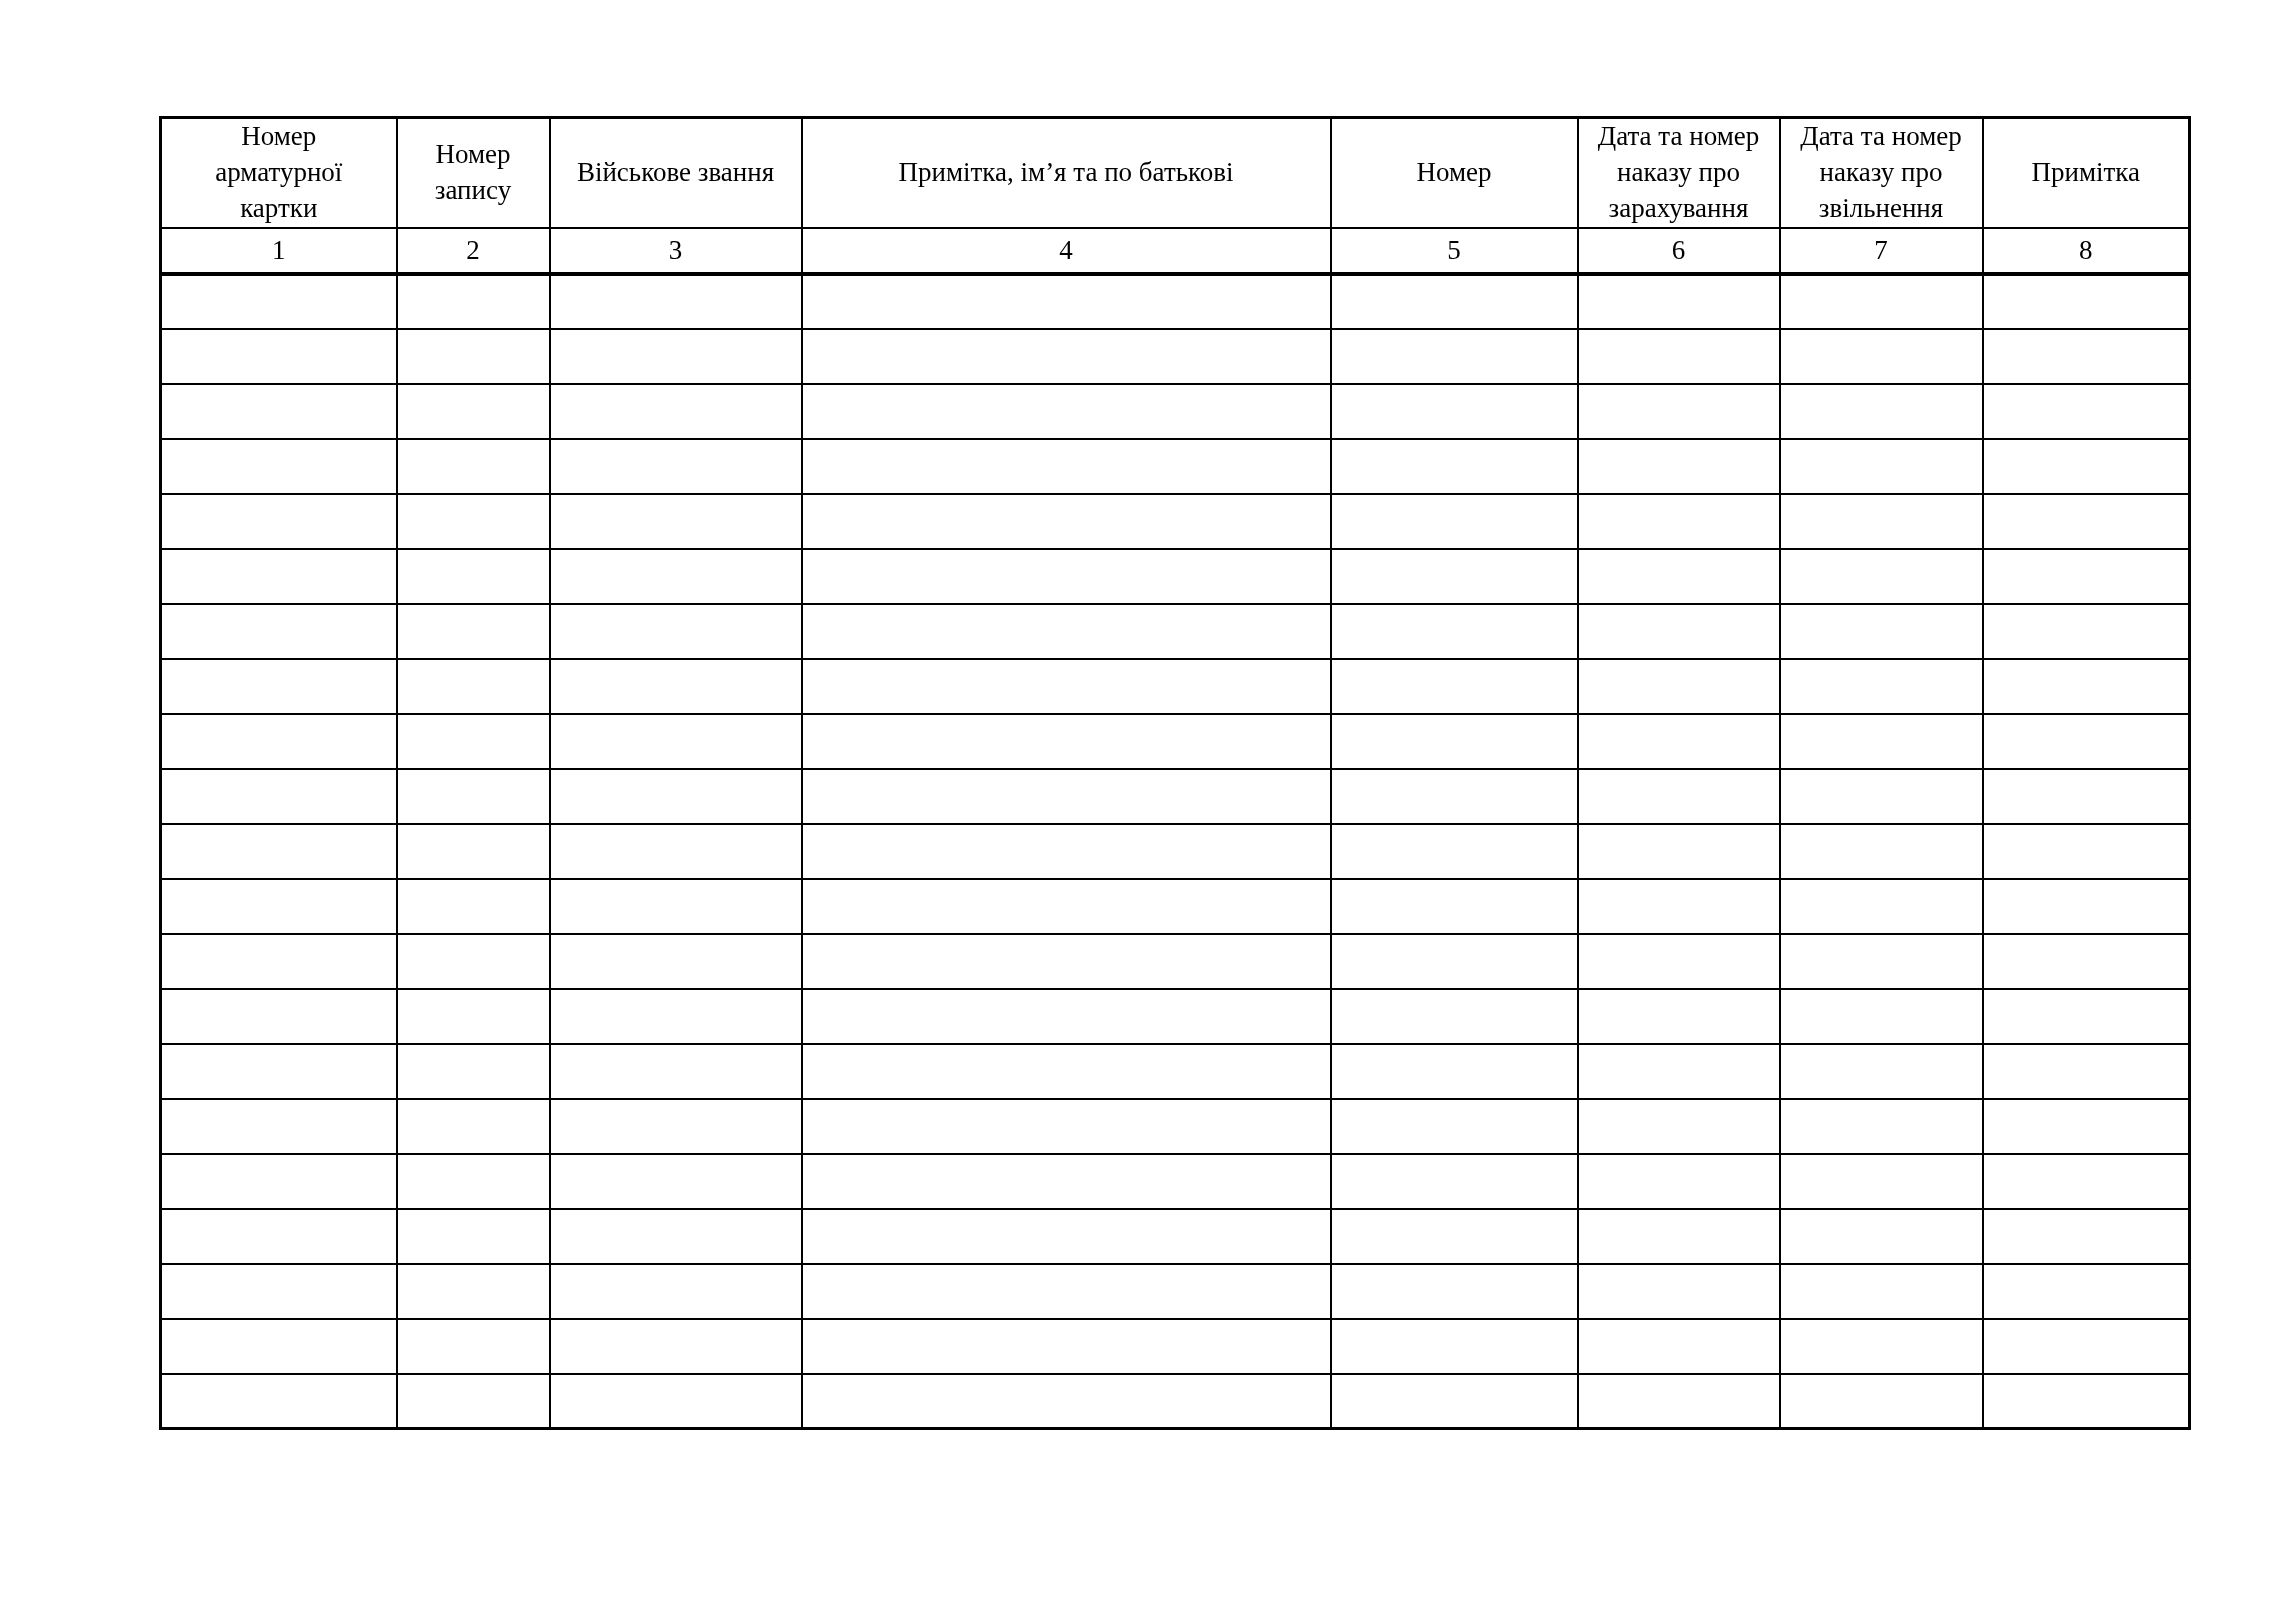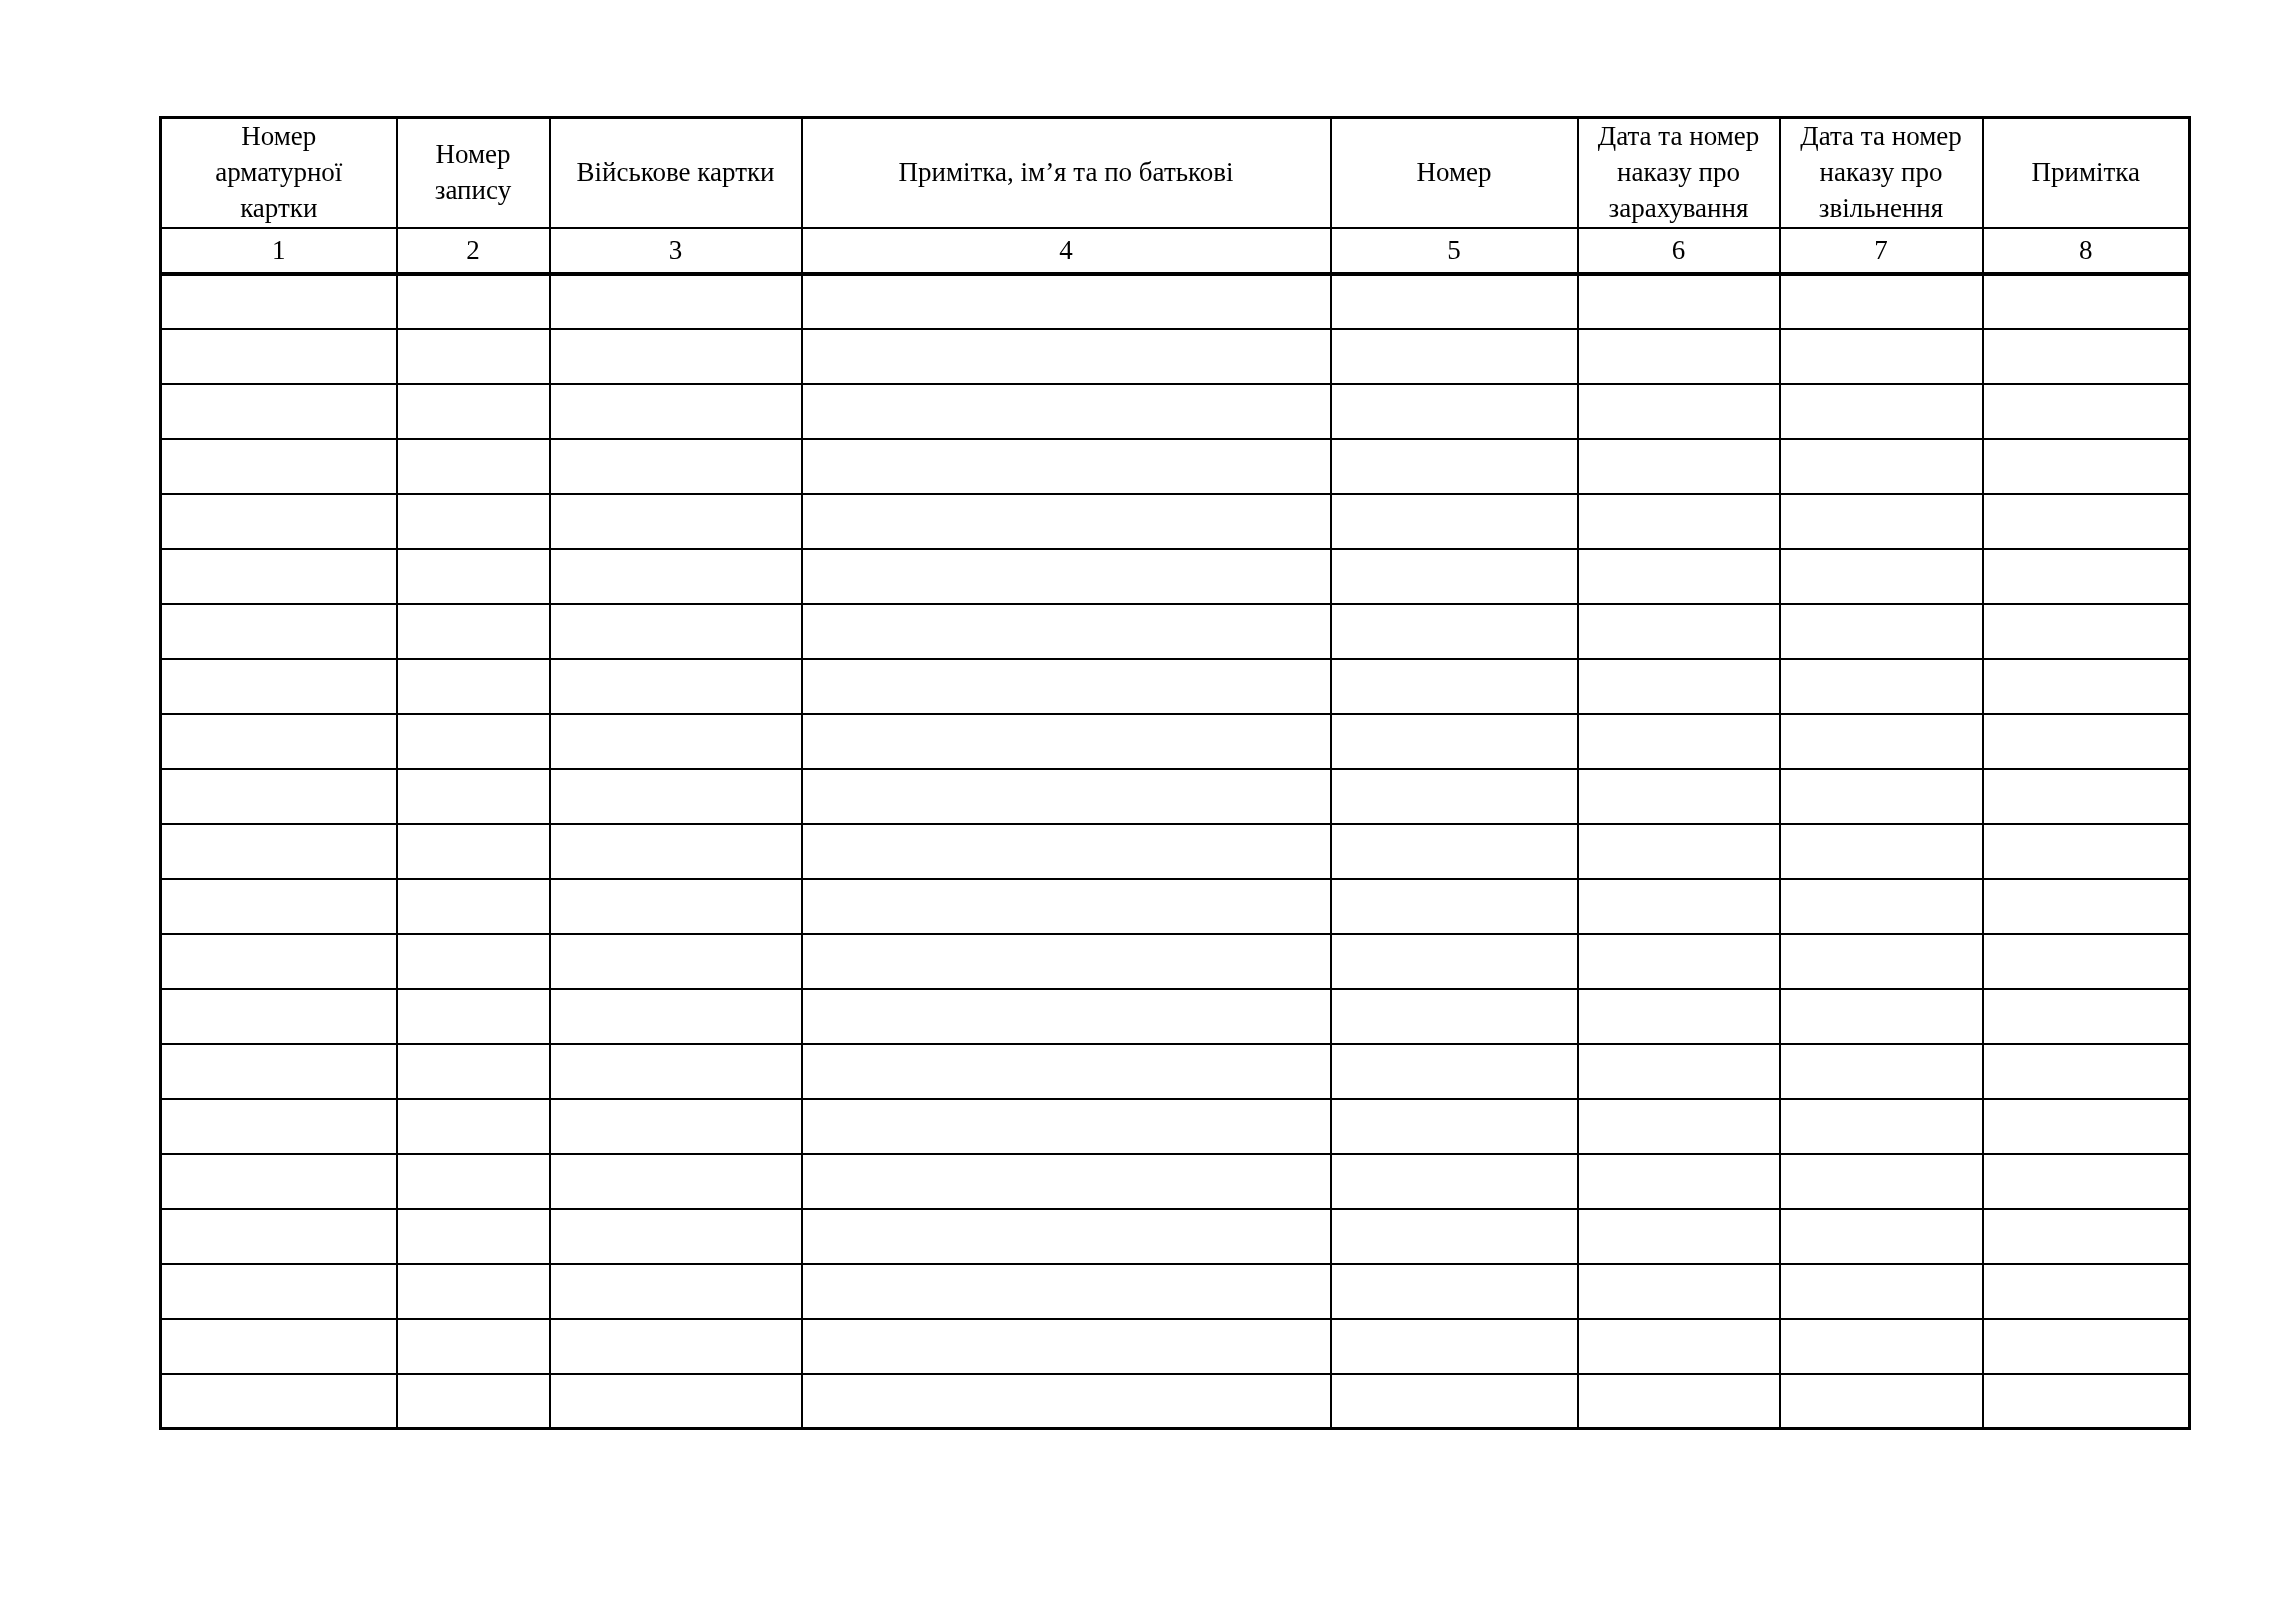--- a/index.html
+++ b/index.html
@@ -66,21 +66,21 @@
       <col style="width: 203px;">
       <col style="width: 207px;">
     </colgroup>
   <thead>
     <tr>
         <th class="header-cell">Номер
 арматурної
 картки</th>
         <th class="header-cell">Номер
 запису</th>
-        <th class="header-cell">Військове картки</th>
+        <th class="header-cell">Військове звання</th>
         <th class="header-cell">Примітка, ім’я та по батькові</th>
         <th class="header-cell">Номер</th>
         <th class="header-cell">Дата та номер
 наказу про
 зарахування</th>
         <th class="header-cell">Дата та номер
 наказу про
 звільнення</th>
         <th class="header-cell">Примітка</th>
       </tr>

